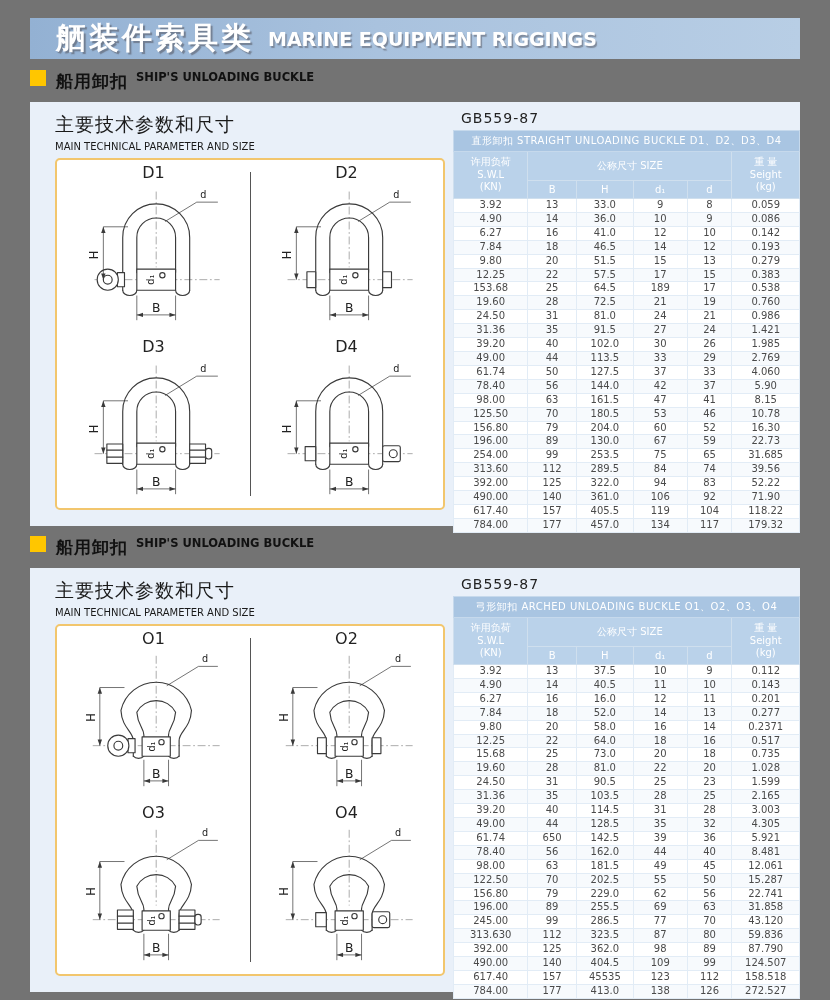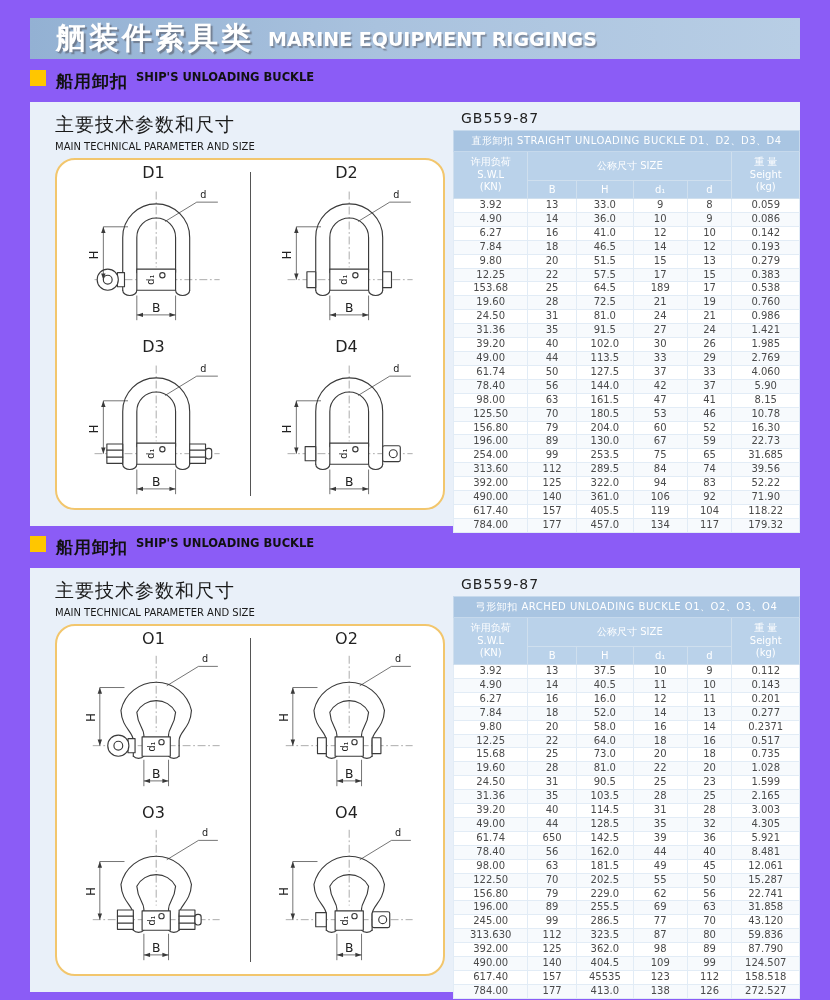--- a/index.html
+++ b/index.html
@@ -1,16 +1,16 @@
 <!DOCTYPE html>
 <html><head>
 <meta charset="utf-8">
 <style>
   html,body{margin:0;padding:0;background:#fff;}
-  .page{position:relative;width:830px;height:1000px;background:#8b5cf6;overflow:hidden;
+  .page{position:relative;width:830px;height:1000px;background:#737373;overflow:hidden;
         font-family:"DejaVu Sans","Liberation Sans",sans-serif;}
 
   
   .banner{position:absolute;left:30px;top:18px;width:770px;height:41px;
           background:linear-gradient(90deg,#93b1d3 0%,#a9c2de 45%,#b8cee5 100%);
           display:flex;align-items:center;padding-left:26px;box-sizing:border-box;}
   .banner-cn{font-size:30px;font-weight:bold;color:#fff;letter-spacing:3px;
              text-shadow:2px 2px 1px rgba(80,80,90,.55);}
   .banner-en{font-size:19px;font-weight:bold;color:#fff;margin-left:14px;letter-spacing:0px;
              text-shadow:1.5px 1.5px 1px rgba(80,80,90,.5);text-align:center;}
@@ -20,21 +20,21 @@
   .sec-head .bullet{width:16px;height:16px;background:#ffc600;margin-right:10px;}
   .sec-cn{font-size:17px;font-weight:bold;color:#111;letter-spacing:1px;}
   .sec-en{font-size:11.5px;font-weight:bold;color:#111;margin-left:8px;}
 
   
   .panel{position:absolute;left:30px;width:770px;height:424px;background:#e9f0f9;}
   .left-col{position:absolute;left:25px;top:10px;width:395px;}
   .param-cn{font-size:19px;color:#1a1a1a;letter-spacing:1px;}
   .param-en{font-size:10px;color:#1a1a1a;margin-top:3px;}
   .diagram-box{position:absolute;left:25px;top:56px;width:390px;height:352px;background:#fff;
-               border:2px solid #f2c66d;border-radius:20px;box-sizing:border-box;
+               border:2px solid #f2c66d;border-radius:5px;box-sizing:border-box;
                display:grid;grid-template-columns:1fr 1fr;grid-template-rows:1fr 1fr;}
   .diagram-box::before{content:"";position:absolute;left:50%;top:12px;bottom:12px;width:1px;background:#555;}
   .diagram-cell{display:flex;flex-direction:column;align-items:center;justify-content:flex-start;overflow:hidden;}
   .d-label{font-size:16px;color:#222;margin-top:5px;line-height:16px;}
   .diagram-cell svg{width:184px;height:148px;}
   svg .s{fill:none;stroke:#3a3a3a;stroke-width:1.3;stroke-linejoin:round;stroke-linecap:round;}
   svg .pf{fill:#fff;}
   svg .cl{fill:none;stroke:#777;stroke-width:.7;stroke-dasharray:9 3 2 3;}
   svg .dim{fill:none;stroke:#3a3a3a;stroke-width:.8;}
   svg .ar{fill:#3a3a3a;stroke:none;}

